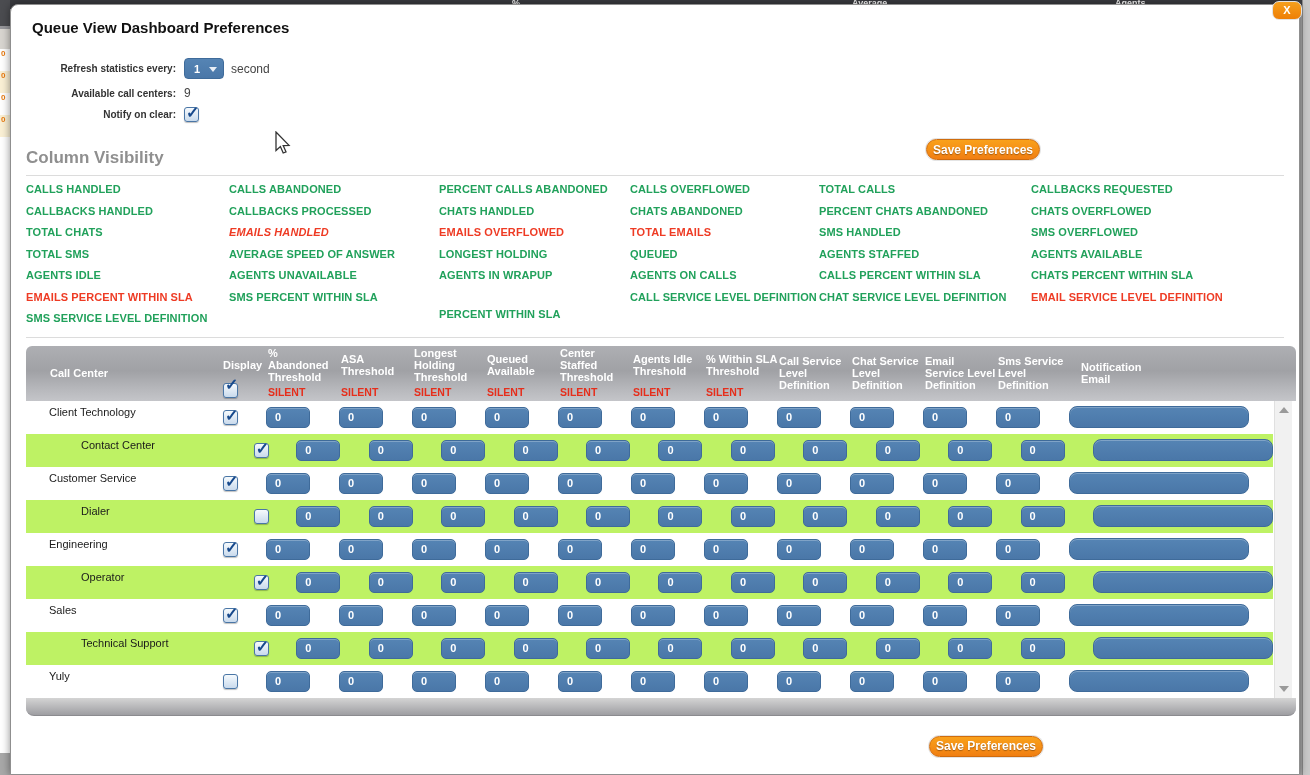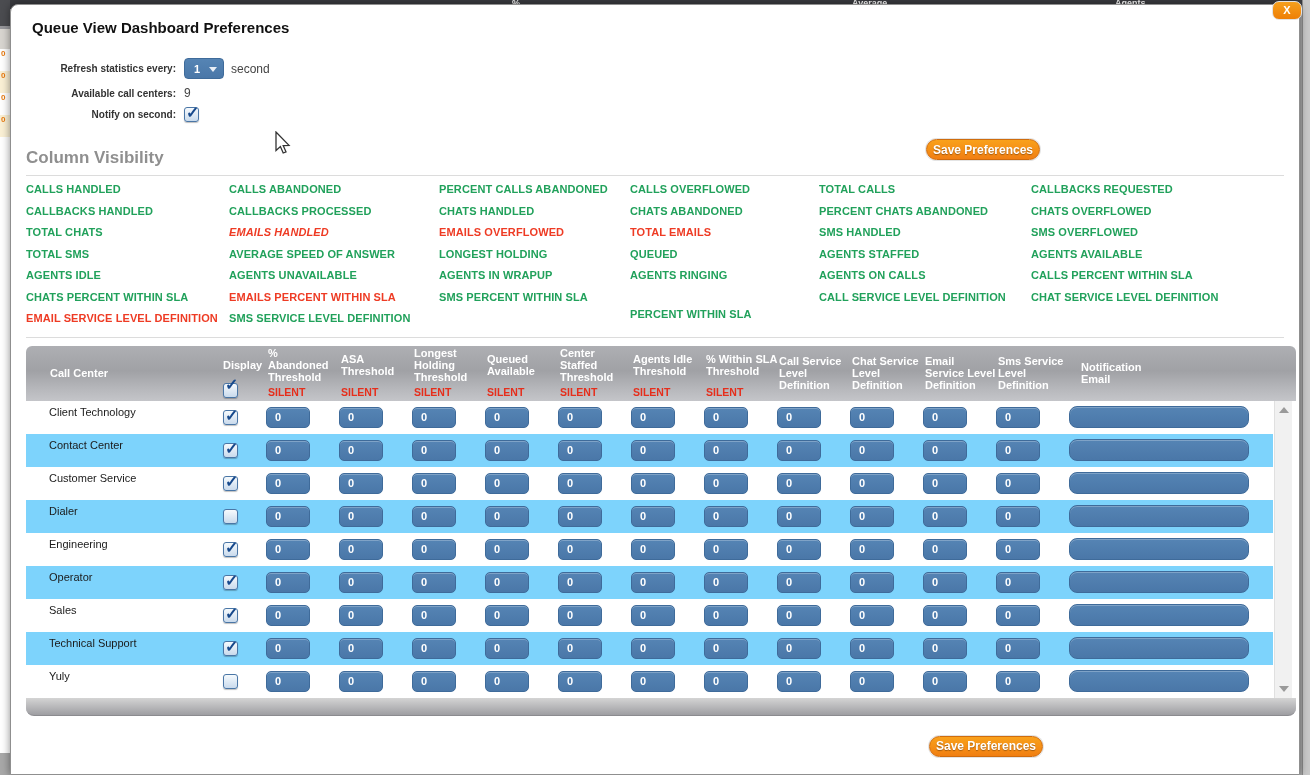--- a/index.html
+++ b/index.html
@@ -73,21 +73,21 @@
   .hd-cb { position:absolute; bottom:3px; left:7px; }
 
   .c-name { width:190px; padding-left:22px; }
   .c-disp { width:50px; padding-left:5px; }
   .c-num  { width:73px; }
   .c-email{ flex:1; padding-left:10px; }
   .c-email .hd-label { max-width:92px; }
 
   .tbl-body { width:1247px; }
   .tr { height:33px; display:flex; align-items:center; background:#fff; }
-  .tr.alt { background:#7dd3fc; }
+  .tr.alt { background:#bef264;padding-left:32px; }
   .td-name { width:190px; padding:5px 0 0 23px; align-self:flex-start;
     font-size:11px; color:#1a1a1a; }
   .td-disp { width:50px; padding-left:7px; display:flex; align-items:center; }
   .td-num { width:73px; }
   .num-input { width:44px; height:21px; background:linear-gradient(#5584b4,#4a77a8);
     border:1px solid #3f6b9a; border-radius:5px; color:#fff; font-size:11px; font-weight:bold;
     font-family:"Liberation Sans",sans-serif; padding:0 0 0 8px; outline:none;
     box-shadow:inset 0 1px 0 rgba(255,255,255,.25); }
   .td-email { flex:1; }
   .email-input { width:180px; height:22px; background:linear-gradient(#5584b4,#4a77a8);
@@ -142,21 +142,21 @@
         <span>1</span>
         <span class="caret"></span>
       </span>
       <span class="form-value">second</span>
     </div>
     <div class="form-row">
       <span class="form-label">Available call centers:</span>
       <span class="form-value">9</span>
     </div>
     <div class="form-row">
-      <span class="form-label">Notify on second:</span>
+      <span class="form-label">Notify on clear:</span>
       <span class="cb checked" id="notify-cb"></span>
     </div>
   </div>
 
   <button class="save-btn save-top">Save Preferences</button>
 
   <div class="cv-heading">Column Visibility</div>
   <hr class="rule">
   <div class="cv-grid" id="cv-grid">
       <div class="cv-item" style="color: rgb(33, 161, 91);">CALLS HANDLED</div>
@@ -179,21 +179,20 @@
       <div class="cv-item" style="color: rgb(33, 161, 91);">SMS OVERFLOWED</div>
       <div class="cv-item" style="color: rgb(33, 161, 91);">TOTAL SMS</div>
       <div class="cv-item" style="color: rgb(33, 161, 91);">AVERAGE SPEED OF ANSWER</div>
       <div class="cv-item" style="color: rgb(33, 161, 91);">LONGEST HOLDING</div>
       <div class="cv-item" style="color: rgb(33, 161, 91);">QUEUED</div>
       <div class="cv-item" style="color: rgb(33, 161, 91);">AGENTS STAFFED</div>
       <div class="cv-item" style="color: rgb(33, 161, 91);">AGENTS AVAILABLE</div>
       <div class="cv-item" style="color: rgb(33, 161, 91);">AGENTS IDLE</div>
       <div class="cv-item" style="color: rgb(33, 161, 91);">AGENTS UNAVAILABLE</div>
       <div class="cv-item" style="color: rgb(33, 161, 91);">AGENTS IN WRAPUP</div>
-      <div class="cv-item" style="color: rgb(33, 161, 91);">AGENTS RINGING</div>
       <div class="cv-item" style="color: rgb(33, 161, 91);">AGENTS ON CALLS</div>
       <div class="cv-item" style="color: rgb(33, 161, 91);">CALLS PERCENT WITHIN SLA</div>
       <div class="cv-item" style="color: rgb(33, 161, 91);">CHATS PERCENT WITHIN SLA</div>
       <div class="cv-item" style="color: rgb(238, 59, 36);">EMAILS PERCENT WITHIN SLA</div>
       <div class="cv-item" style="color: rgb(33, 161, 91);">SMS PERCENT WITHIN SLA</div>
       <div class="cv-item" style="color: rgb(33, 161, 91); margin-top: 17px;">PERCENT WITHIN SLA</div>
       <div class="cv-item" style="color: rgb(33, 161, 91);">CALL SERVICE LEVEL DEFINITION</div>
       <div class="cv-item" style="color: rgb(33, 161, 91);">CHAT SERVICE LEVEL DEFINITION</div>
       <div class="cv-item" style="color: rgb(238, 59, 36);">EMAIL SERVICE LEVEL DEFINITION</div>
       <div class="cv-item" style="color: rgb(33, 161, 91);">SMS SERVICE LEVEL DEFINITION</div>

